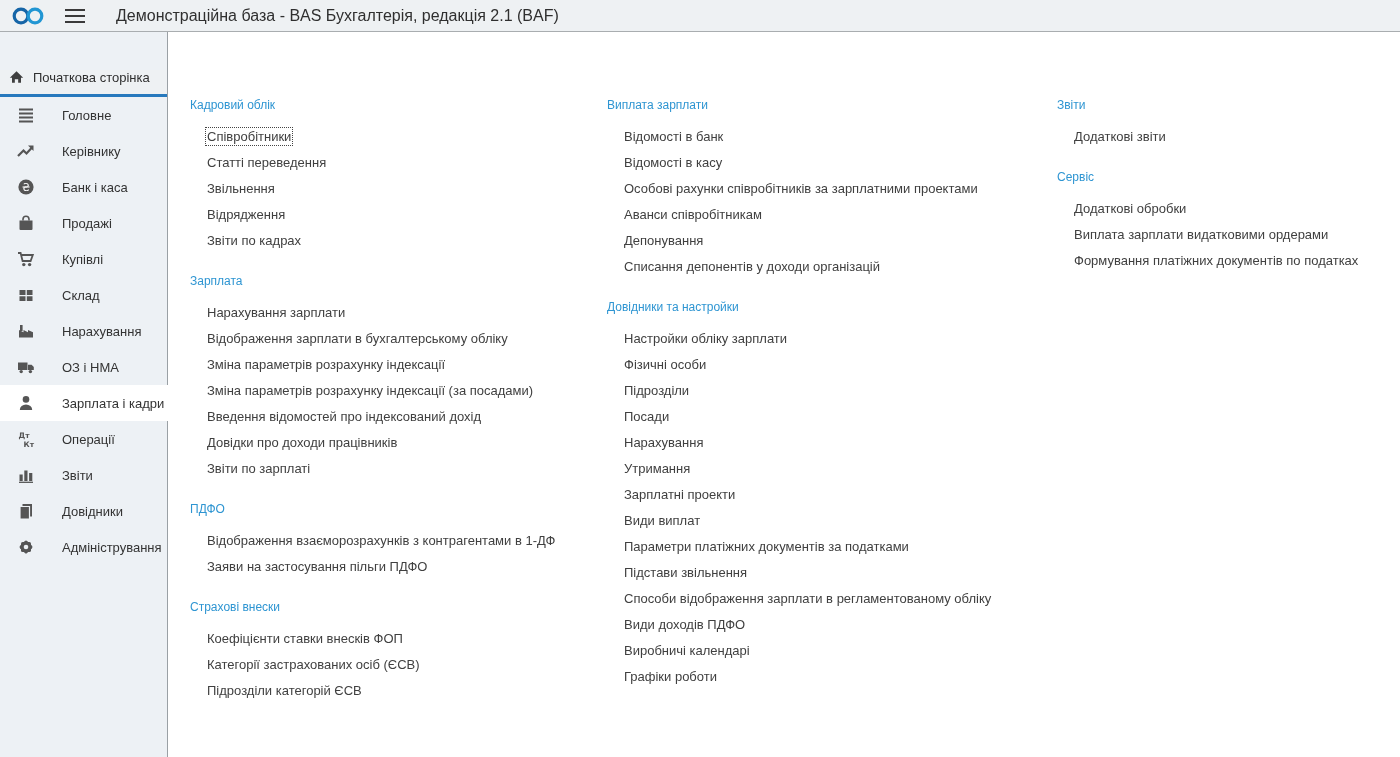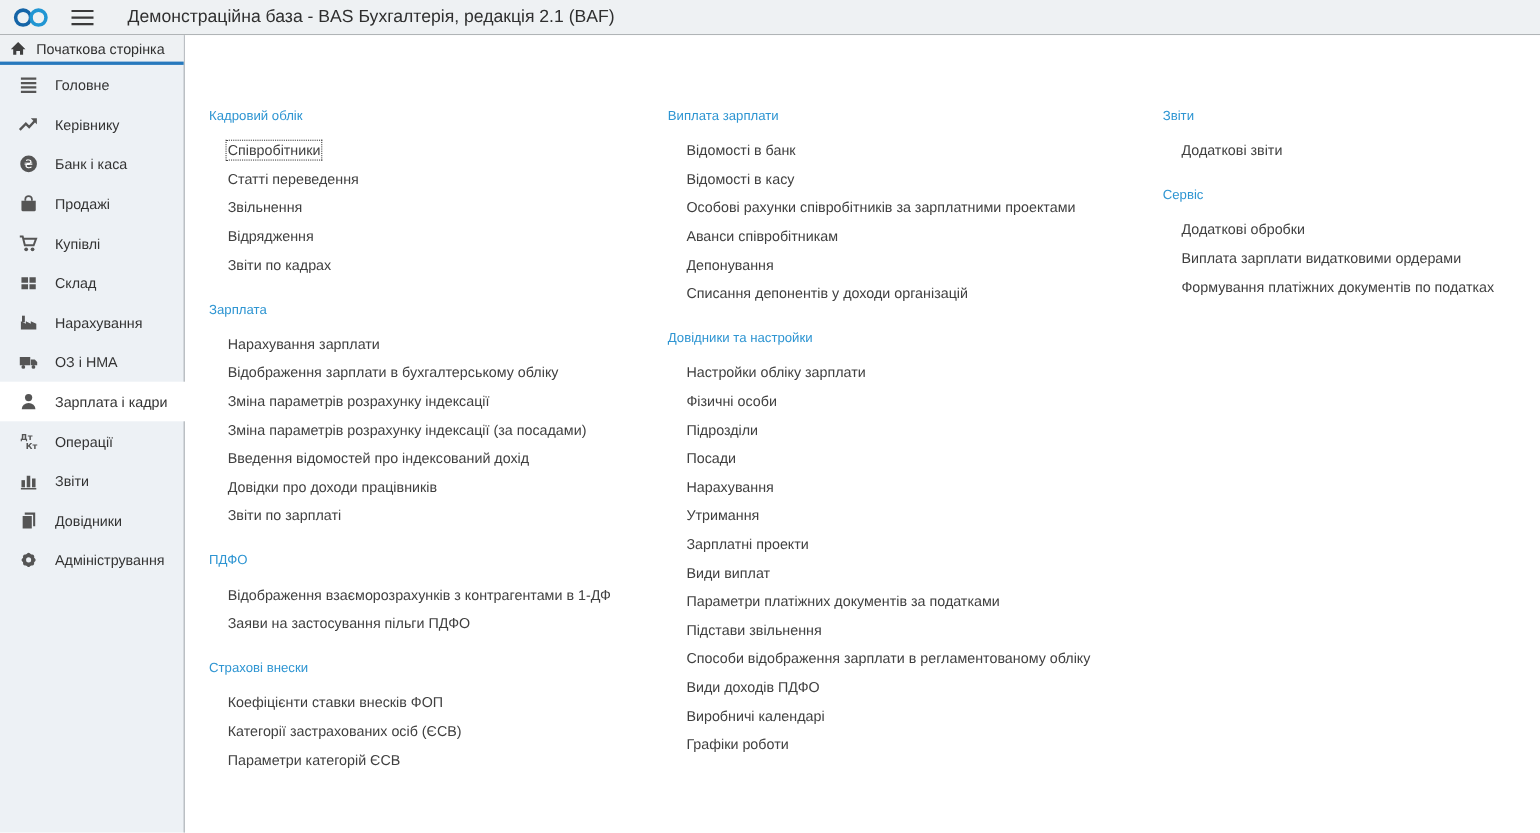--- a/index.html
+++ b/index.html
@@ -25,29 +25,29 @@
 
   
   .leftpane {
     position:absolute; top:32px; left:0; bottom:0; width:168px;
     background:var(--sidebar-bg,#edf1f5);
     border-right:1px solid #9aa0a5;
   }
   .home-tab {
     height:27px; background:var(--topbar-bg,#eef1f3);
     border-bottom:3px solid var(--tab-underline,#2779bd);
-    display:flex; align-items:center; gap:9px;
+    display:flex; align-items:flex-start; gap:9px;
     padding-left:9px; font-size:13px; color:#2f2f2f;
-    cursor:pointer; white-space:nowrap;
+    cursor:pointer; white-space:nowrap;margin-top:38px;
   }
   .home-tab svg { flex:0 0 auto; }
   .nav { padding-top:0; }
   .nav-item {
     height:36px; display:flex; align-items:center;
-    padding-left:16px; gap:14px;
+    padding-left:16px; gap:26px;
     font-size:13px; color:#333; cursor:pointer; white-space:nowrap;
   }
   .nav-item .ico { width:20px; height:18px; flex:0 0 auto; display:flex; align-items:center; justify-content:center; }
   .nav-item.selected {
     background:#ffffff; position:relative; width:169px; z-index:3;
   }
 
   
   .content {
     position:absolute; top:32px; left:168px; right:0; bottom:0;
@@ -251,21 +251,21 @@
           <ul class="links">
             <li><span class="link-text">Відображення взаєморозрахунків з контрагентами в 1-ДФ</span></li>
             <li><span class="link-text">Заяви на застосування пільги ПДФО</span></li>
           </ul>
         </div>
         <div class="section">
           <div class="section-title">Страхові внески</div>
           <ul class="links">
             <li><span class="link-text">Коефіцієнти ставки внесків ФОП</span></li>
             <li><span class="link-text">Категорії застрахованих осіб (ЄСВ)</span></li>
-            <li><span class="link-text">Параметри категорій ЄСВ</span></li>
+            <li><span class="link-text">Підрозділи категорій ЄСВ</span></li>
           </ul>
         </div>
       </div>
     <div class="col col-1">
         <div class="section">
           <div class="section-title">Виплата зарплати</div>
           <ul class="links">
             <li><span class="link-text">Відомості в банк</span></li>
             <li><span class="link-text">Відомості в касу</span></li>
             <li><span class="link-text">Особові рахунки співробітників за зарплатними проектами</span></li>

